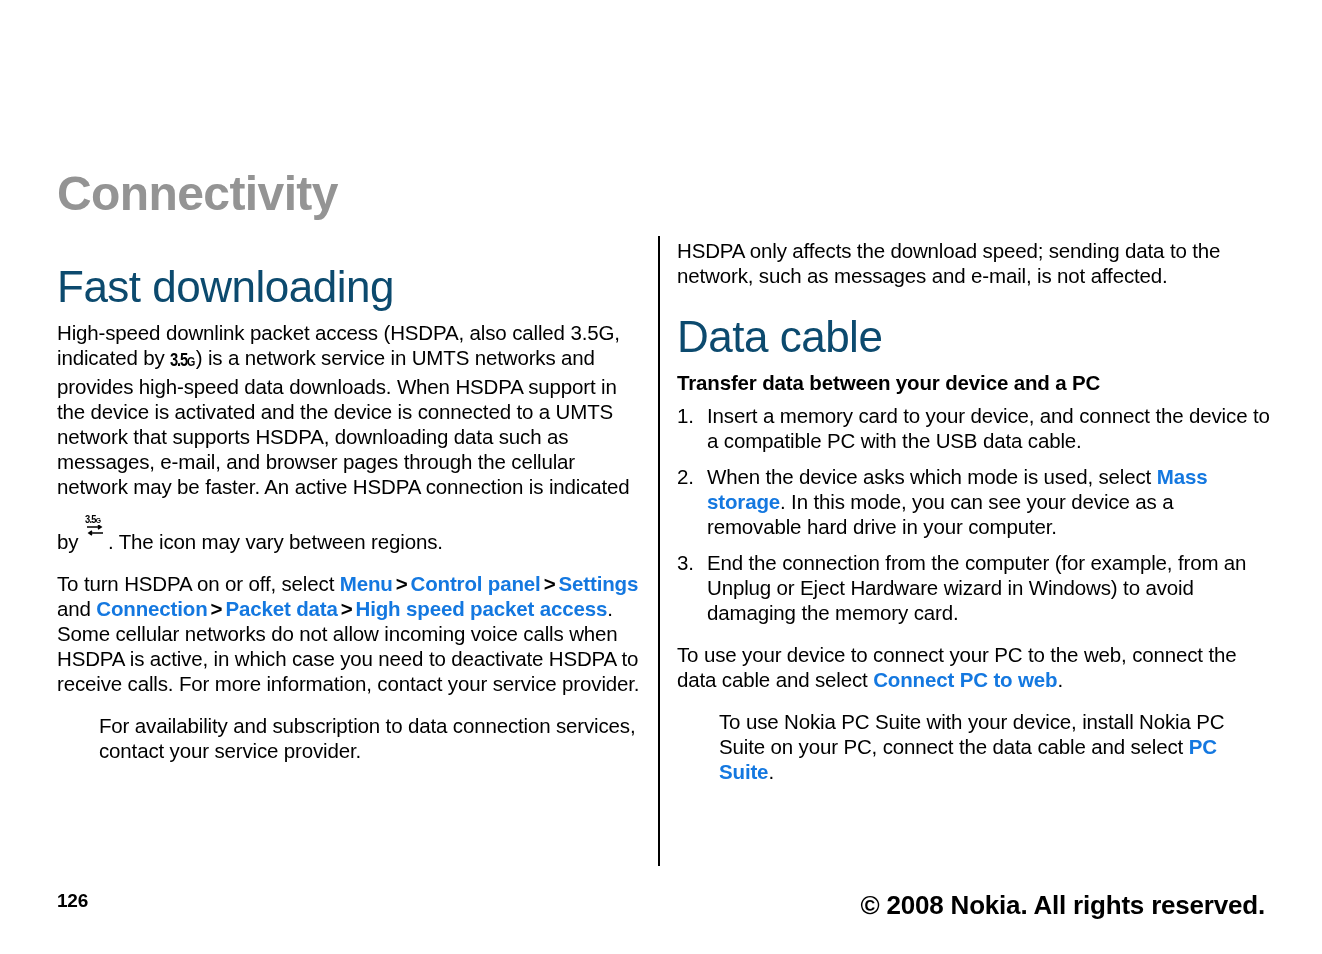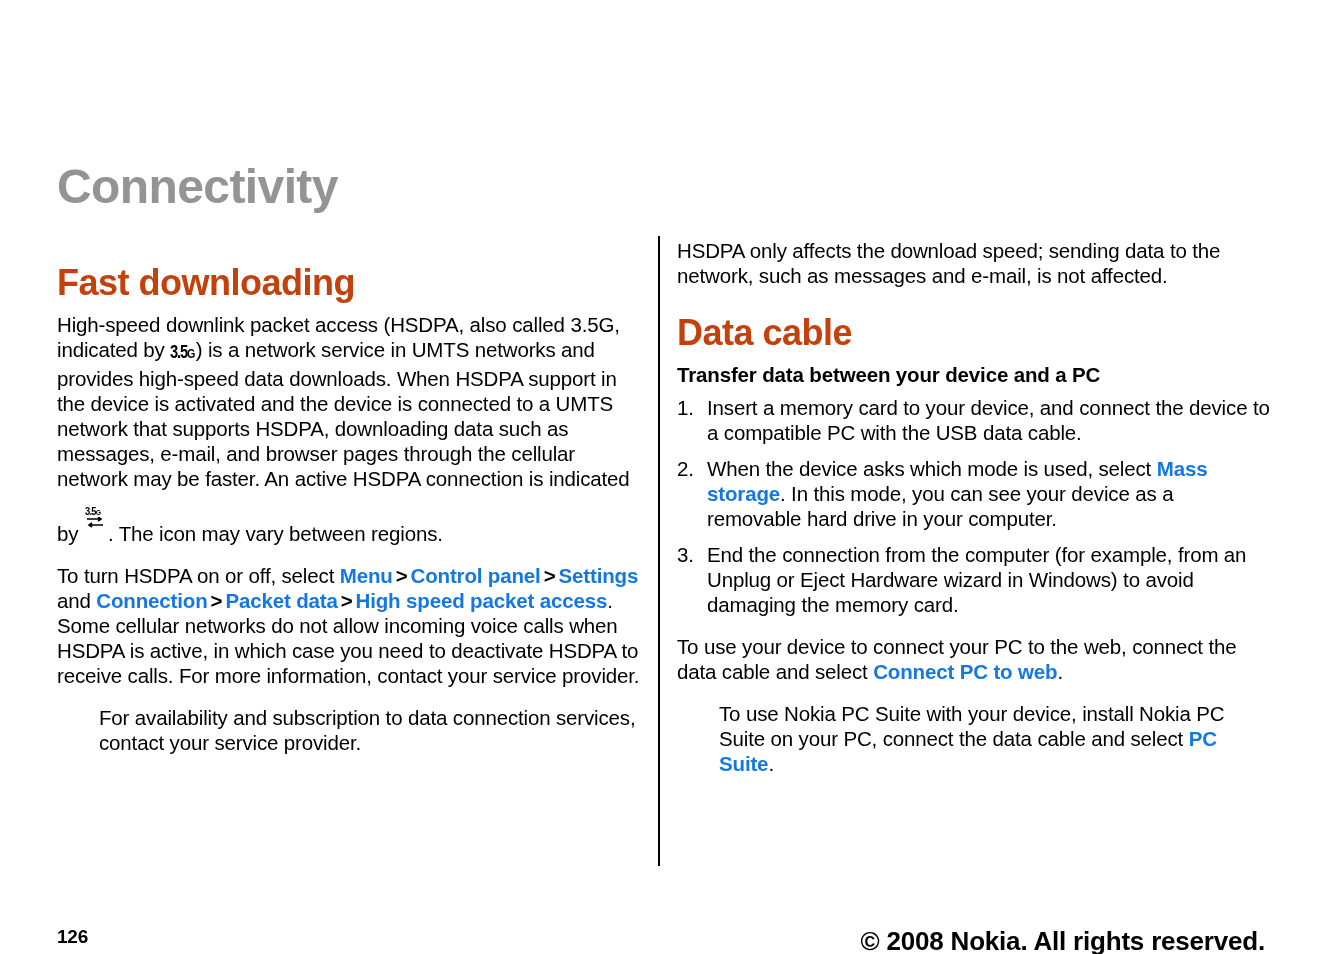--- a/index.html
+++ b/index.html
@@ -18,21 +18,21 @@
 
   .page {
     position: absolute;
     inset: 0;
   }
 
   
   .page-title {
     position: absolute;
     left: 57px;
-    top: 131px;
+    top: 138px;
     font-size: 48px;
     font-weight: bold;
     color: #949494;
     letter-spacing: -0.6px;
     line-height: 1.0;
     white-space: nowrap;
     text-align: center;
   }
 
   
@@ -57,23 +57,23 @@
     margin: 0 0 17px 0;
     font-size: 20.5px;
     line-height: 25px;
     letter-spacing: -0.15px;
     color: #000000;
   }
   p.body:last-child { margin-bottom: 0; margin-left: 42px; }
 
   h2.section {
     margin: 18px 0 10px 0;
-    font-size: 36px;
-    font-weight: bold;
-    color: #c2410c;
+    font-size: 44px;
+    font-weight: normal;
+    color: #0c4a6e;
     letter-spacing: -0.5px;
     line-height: 1.05;
   }
   h2.section.first { margin-top: 26px; }
 
   h3.subsection {
     margin: 0 0 8px 0;
     font-size: 20.5px;
     font-weight: bold;
     letter-spacing: -0.15px;
@@ -158,21 +158,20 @@
     top: 10px;
   }
 
   
   .footer {
     position: absolute;
     left: 57px;
     right: 57px;
     top: 890px;
     height: 26px;
-    margin-top: 36px;
   }
   .footer .page-num {
     position: absolute;
     left: 0;
     top: 0;
     font-size: 19px;
     font-weight: bold;
     letter-spacing: -0.2px;
   }
   .footer .copyright {

